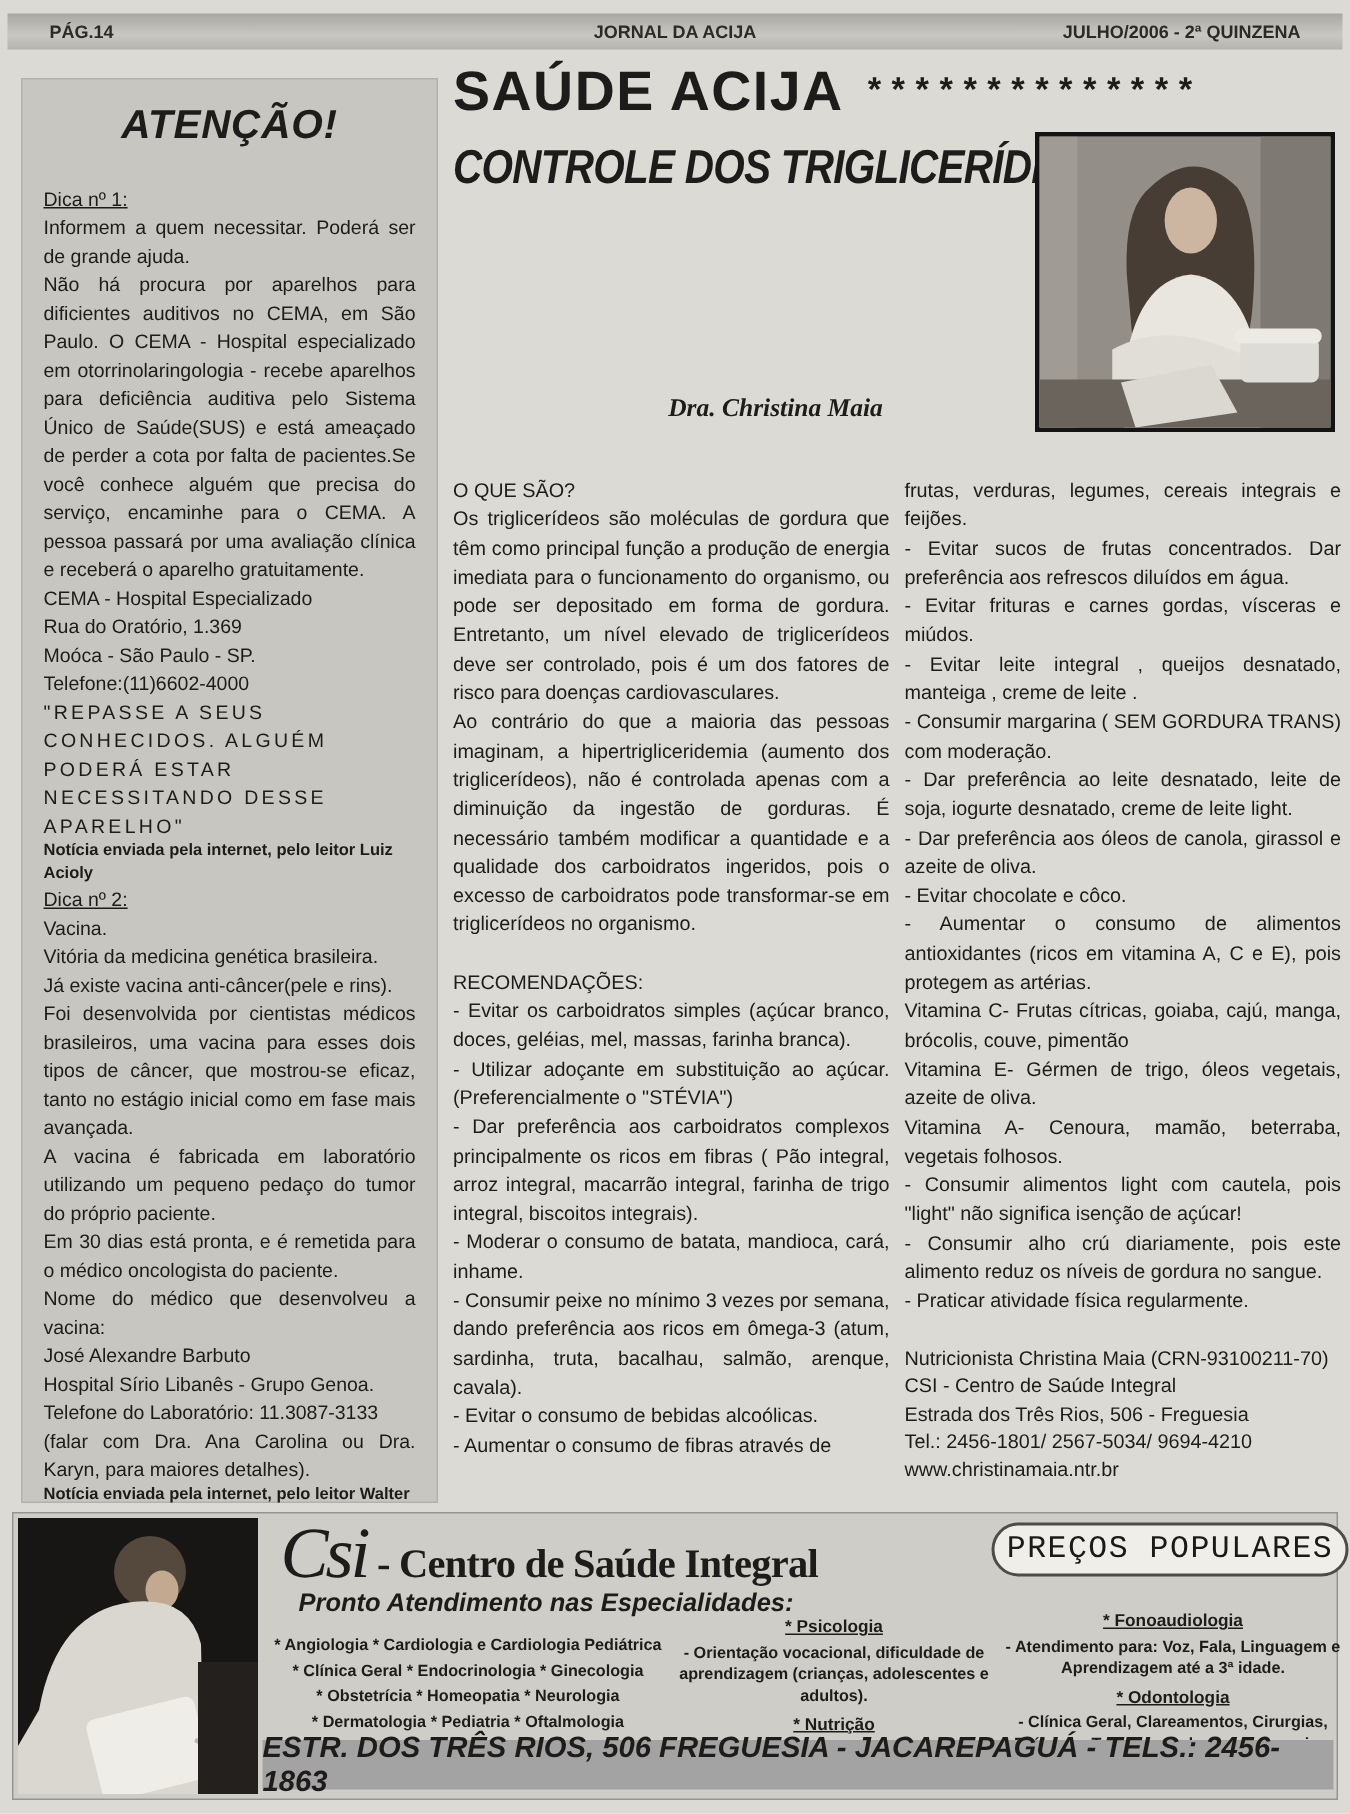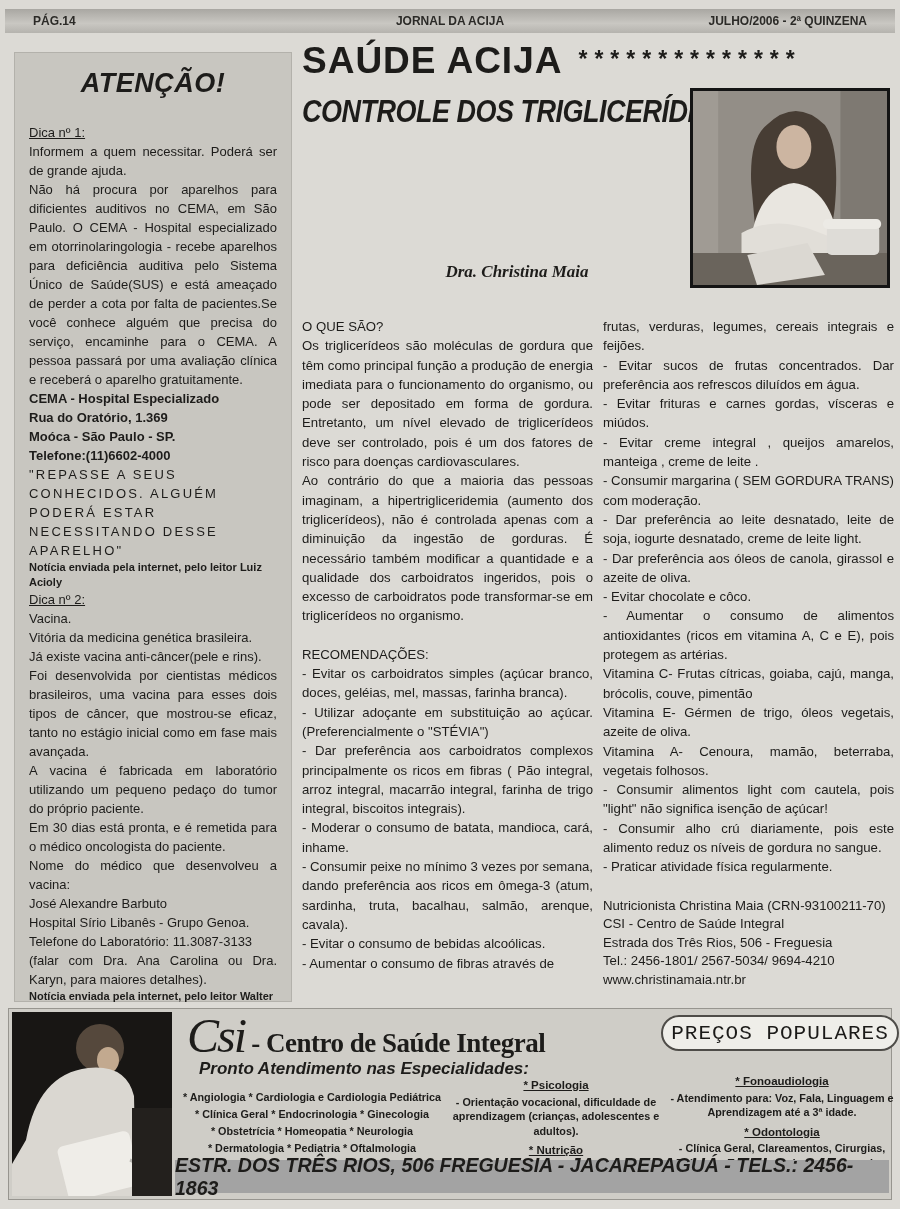--- a/index.html
+++ b/index.html
@@ -23,21 +23,21 @@
     background:#c8c6c0; box-shadow:inset 0 0 0 1px #b3b1ab;
     padding:6px 15px; box-sizing:border-box;
     font-size:13px; line-height:19px; text-align:justify; overflow:hidden;
   }
   .sidebar-title {
     text-align:center; font-size:27px; font-weight:bold; font-style:italic;
     margin:16px 0 30px 0; letter-spacing:.5px;
   }
   .tip-heading { font-weight:normal; text-decoration:underline; margin:0; text-align:left; }
   .sidebar p { margin:0; }
-  .contact p { text-align:left;font-weight:bold; }
+  .contact p { text-align:left; }
   .quote { letter-spacing:2.2px; text-align:left; margin-top:2px; }
   .side-note { font-size:11px; font-weight:bold; text-align:left; margin:14px 0 18px 0; line-height:15px; }
   .tip2-block p.plain { text-align:left; }
   
   .main { position:absolute; left:302px; top:40px; width:592px; height:965px; }
   .title-row { display:flex; align-items:flex-start; gap:16px; }
   .section-title { font-size:37px; font-weight:bold; letter-spacing:1px; white-space:nowrap; }
   .stars { font-size:23px; font-weight:bold; letter-spacing:7px; margin-top:6px; white-space:nowrap; overflow:hidden; }
   .headline {
     margin-top:12px; font-size:27px; font-weight:bold; font-style:italic;
@@ -175,21 +175,21 @@
       <p>- Moderar o consumo de batata, mandioca, cará, inhame.</p>
       <p>- Consumir peixe no mínimo 3 vezes por semana, dando preferência aos ricos em ômega-3 (atum, sardinha, truta, bacalhau, salmão, arenque, cavala).</p>
       <p>- Evitar o consumo de bebidas alcoólicas.</p>
       <p>- Aumentar o consumo de fibras através de</p>
     </div>
 
     <div class="col col-2">
       <p>frutas, verduras, legumes, cereais integrais e feijões.</p>
       <p>- Evitar sucos de frutas concentrados. Dar preferência aos refrescos diluídos em água.</p>
       <p>- Evitar frituras e carnes gordas, vísceras e miúdos.</p>
-      <p>- Evitar creme integral , queijos amarelos, manteiga , creme de leite .</p>
+      <p>- Evitar leite integral , queijos desnatado, manteiga , creme de leite .</p>
       <p>- Consumir margarina ( SEM GORDURA TRANS) com moderação.</p>
       <p>- Dar preferência ao leite desnatado, leite de soja, iogurte desnatado, creme de leite light.</p>
       <p>- Dar preferência aos óleos de canola, girassol e azeite de oliva.</p>
       <p>- Evitar chocolate e côco.</p>
       <p>- Aumentar o consumo de alimentos antioxidantes (ricos em vitamina A, C e E), pois protegem as artérias.</p>
       <p>Vitamina C- Frutas cítricas, goiaba, cajú, manga, brócolis, couve, pimentão</p>
       <p>Vitamina E- Gérmen de trigo, óleos vegetais, azeite de oliva.</p>
       <p>Vitamina A- Cenoura, mamão, beterraba, vegetais folhosos.</p>
       <p>- Consumir alimentos light com cautela, pois "light" não significa isenção de açúcar!</p>
       <p>- Consumir alho crú diariamente, pois este alimento reduz os níveis de gordura no sangue.</p>

